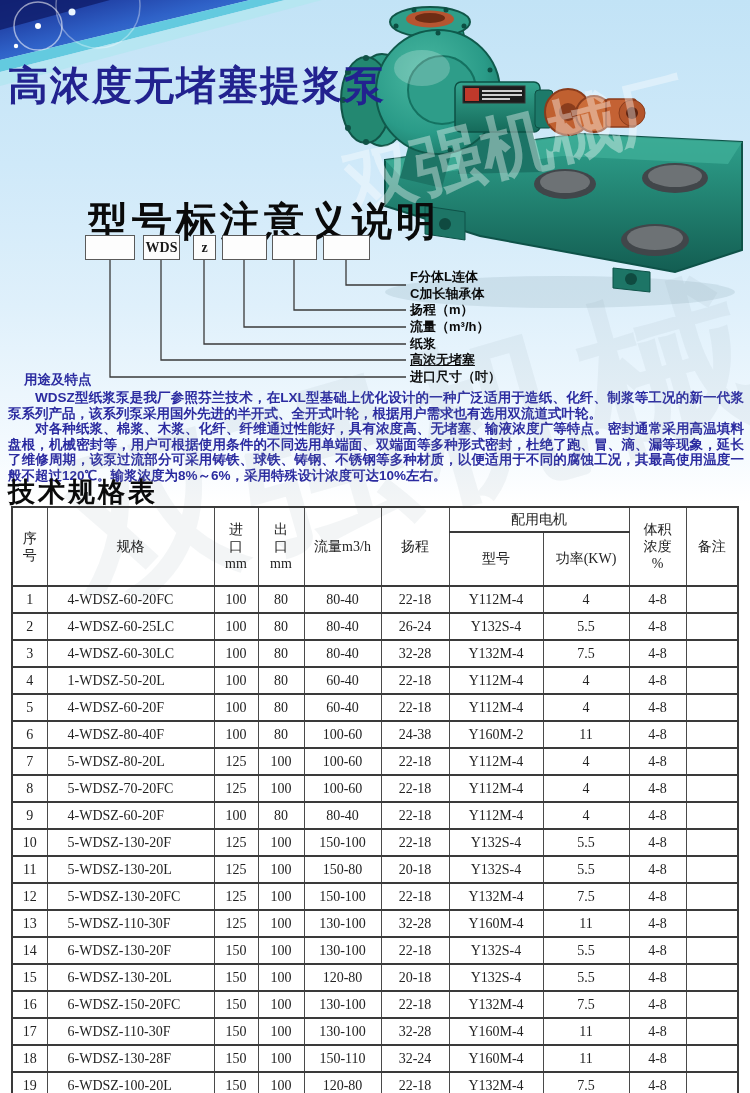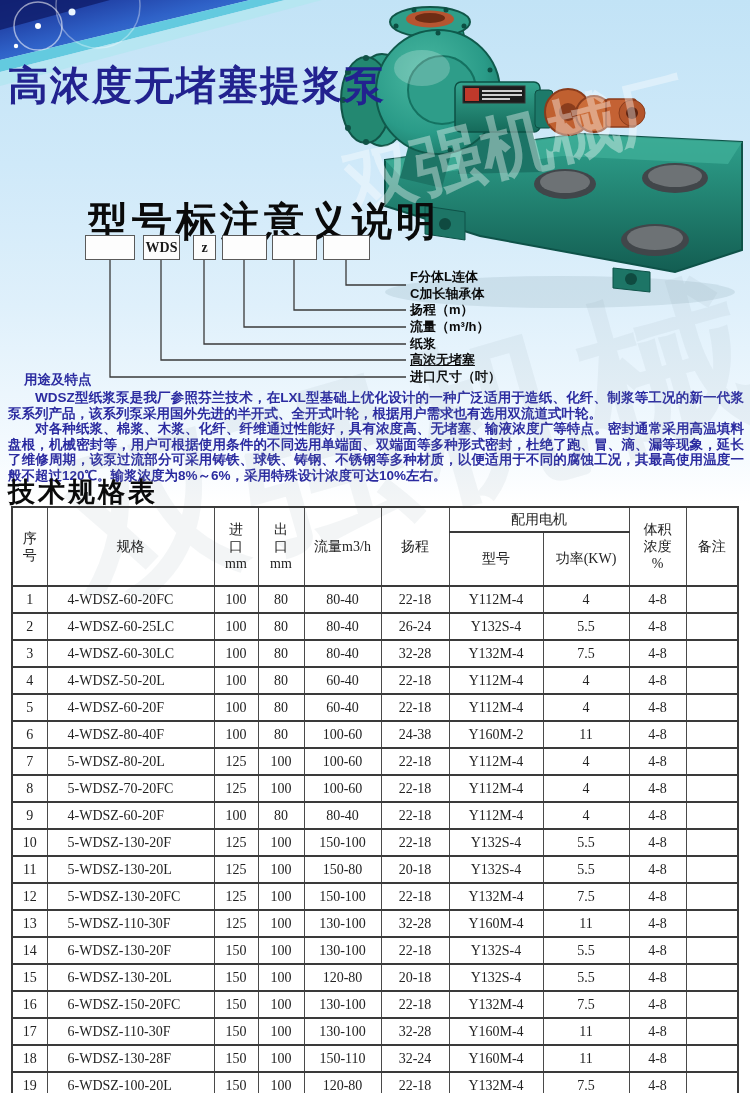--- a/index.html
+++ b/index.html
@@ -286,21 +286,21 @@
           <td>80</td>
           <td>80-40</td>
           <td>32-28</td>
           <td>Y132M-4</td>
           <td>7.5</td>
           <td>4-8</td>
           <td></td>
         </tr>
         <tr>
           <td>4</td>
-          <td class="spec-col">4-WDSZ-50-20L</td>
+          <td class="spec-col">1-WDSZ-50-20L</td>
           <td>100</td>
           <td>80</td>
           <td>60-40</td>
           <td>22-18</td>
           <td>Y112M-4</td>
           <td>4</td>
           <td>4-8</td>
           <td></td>
         </tr>
         <tr>

